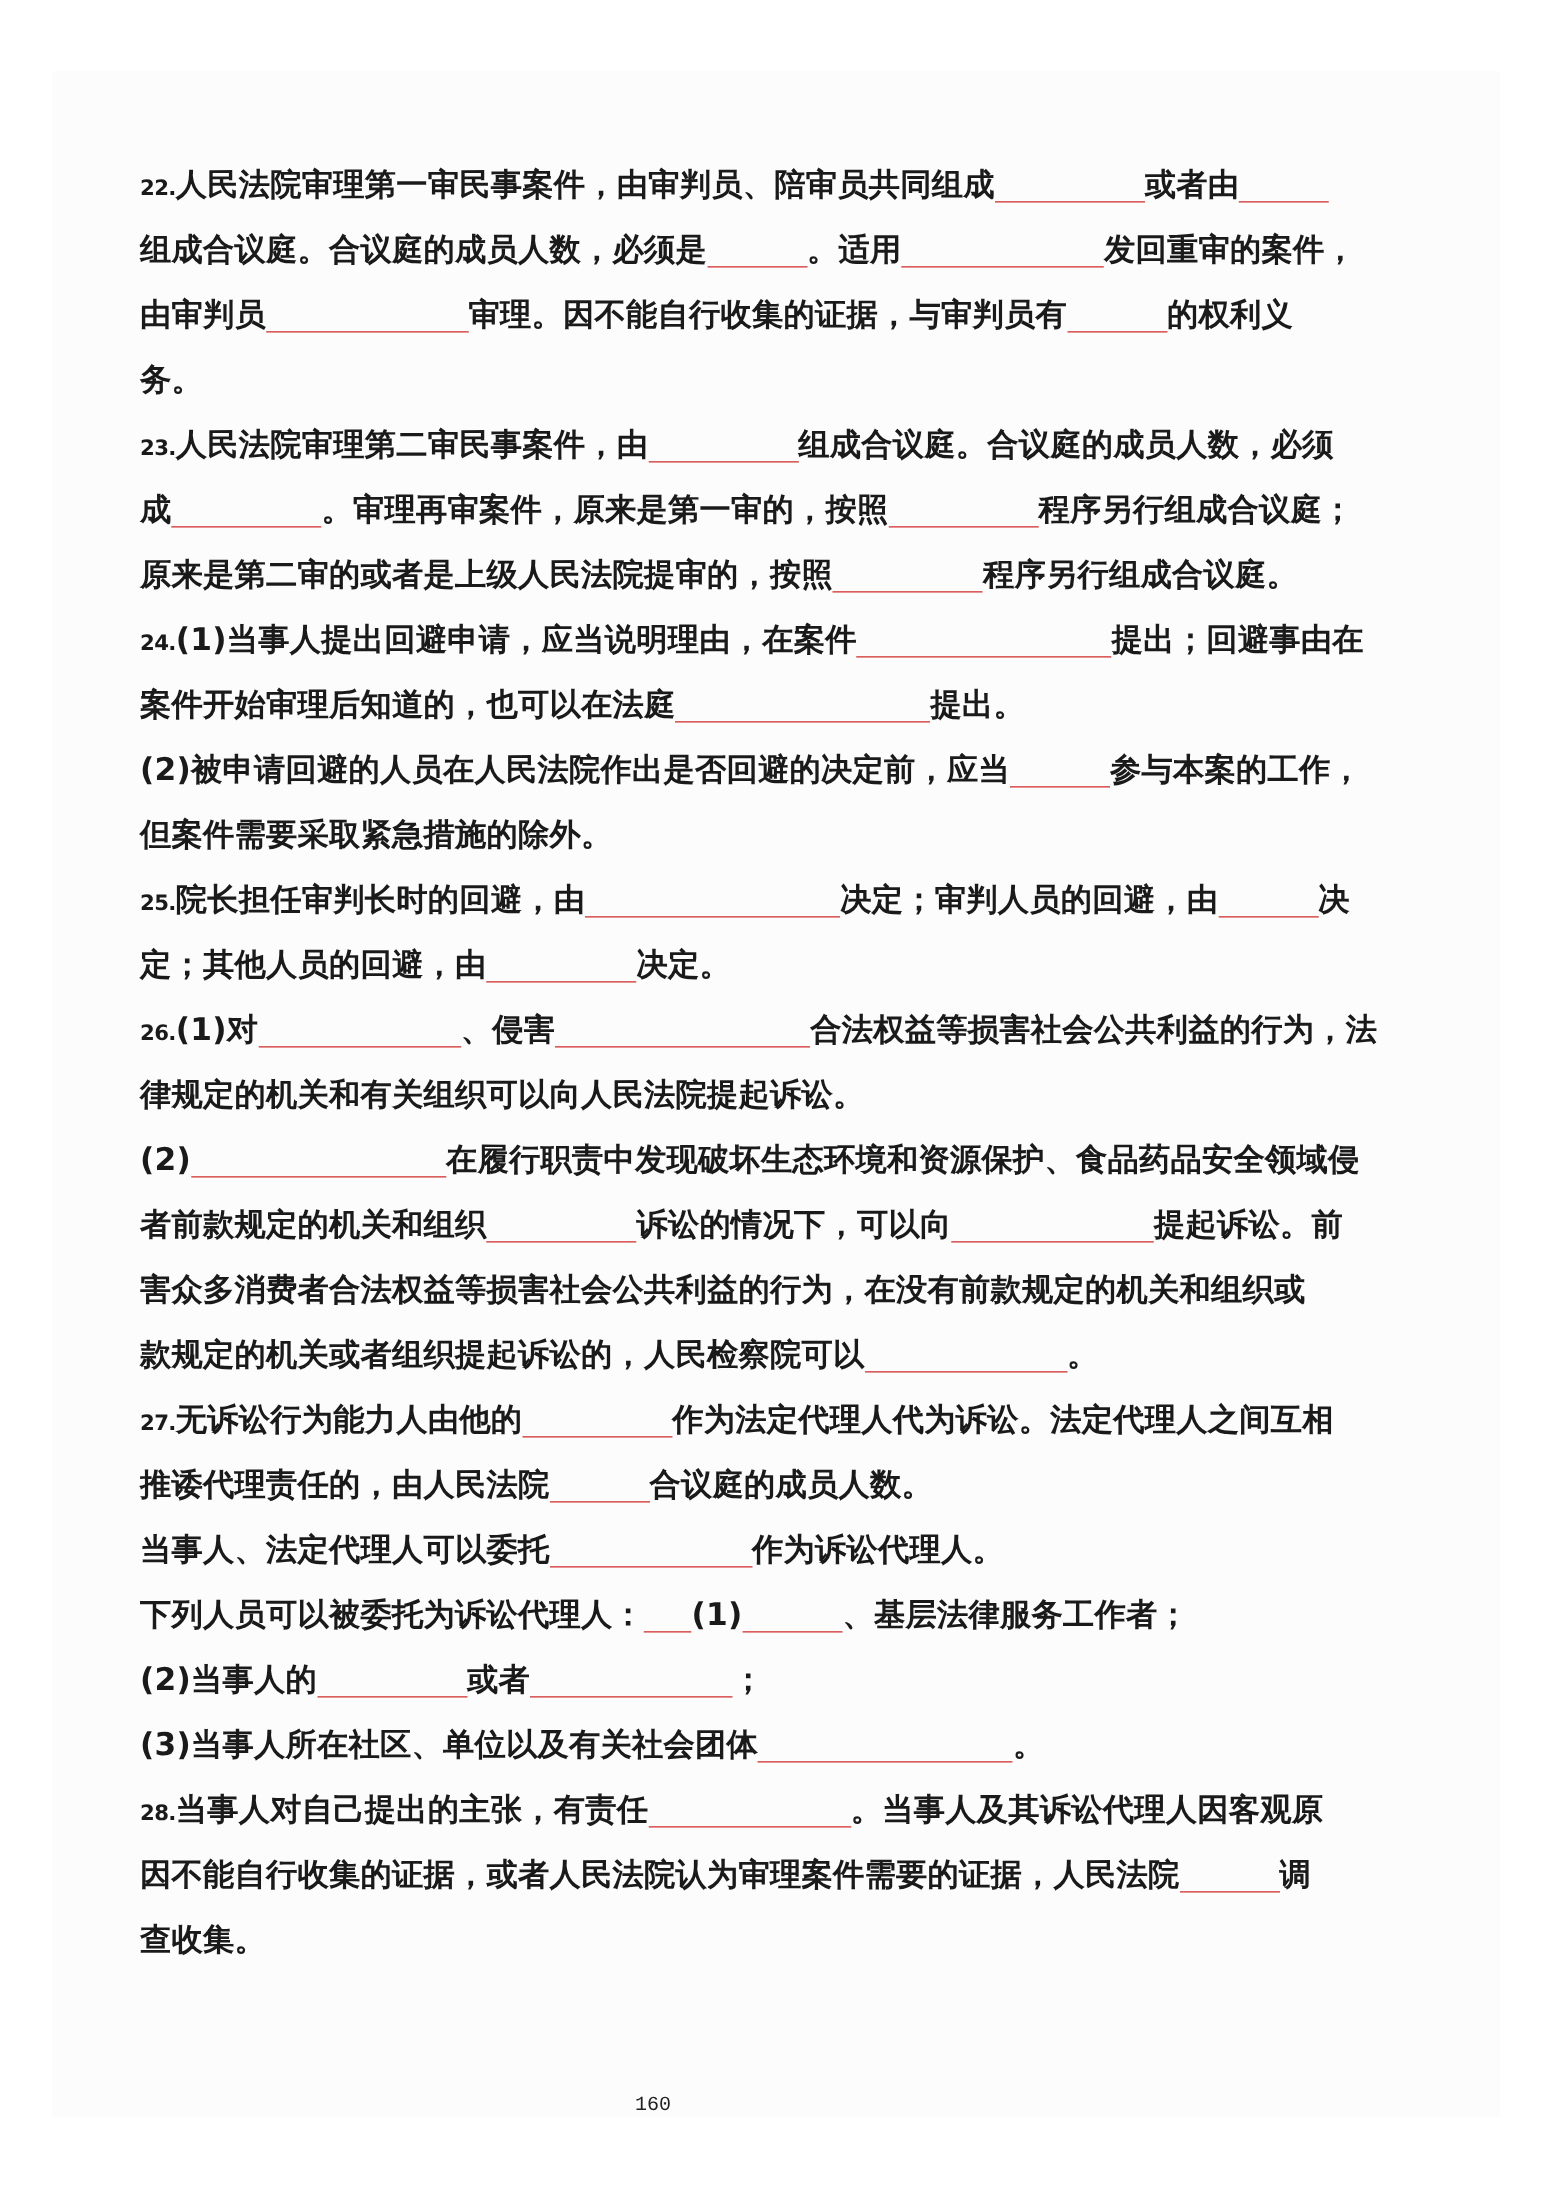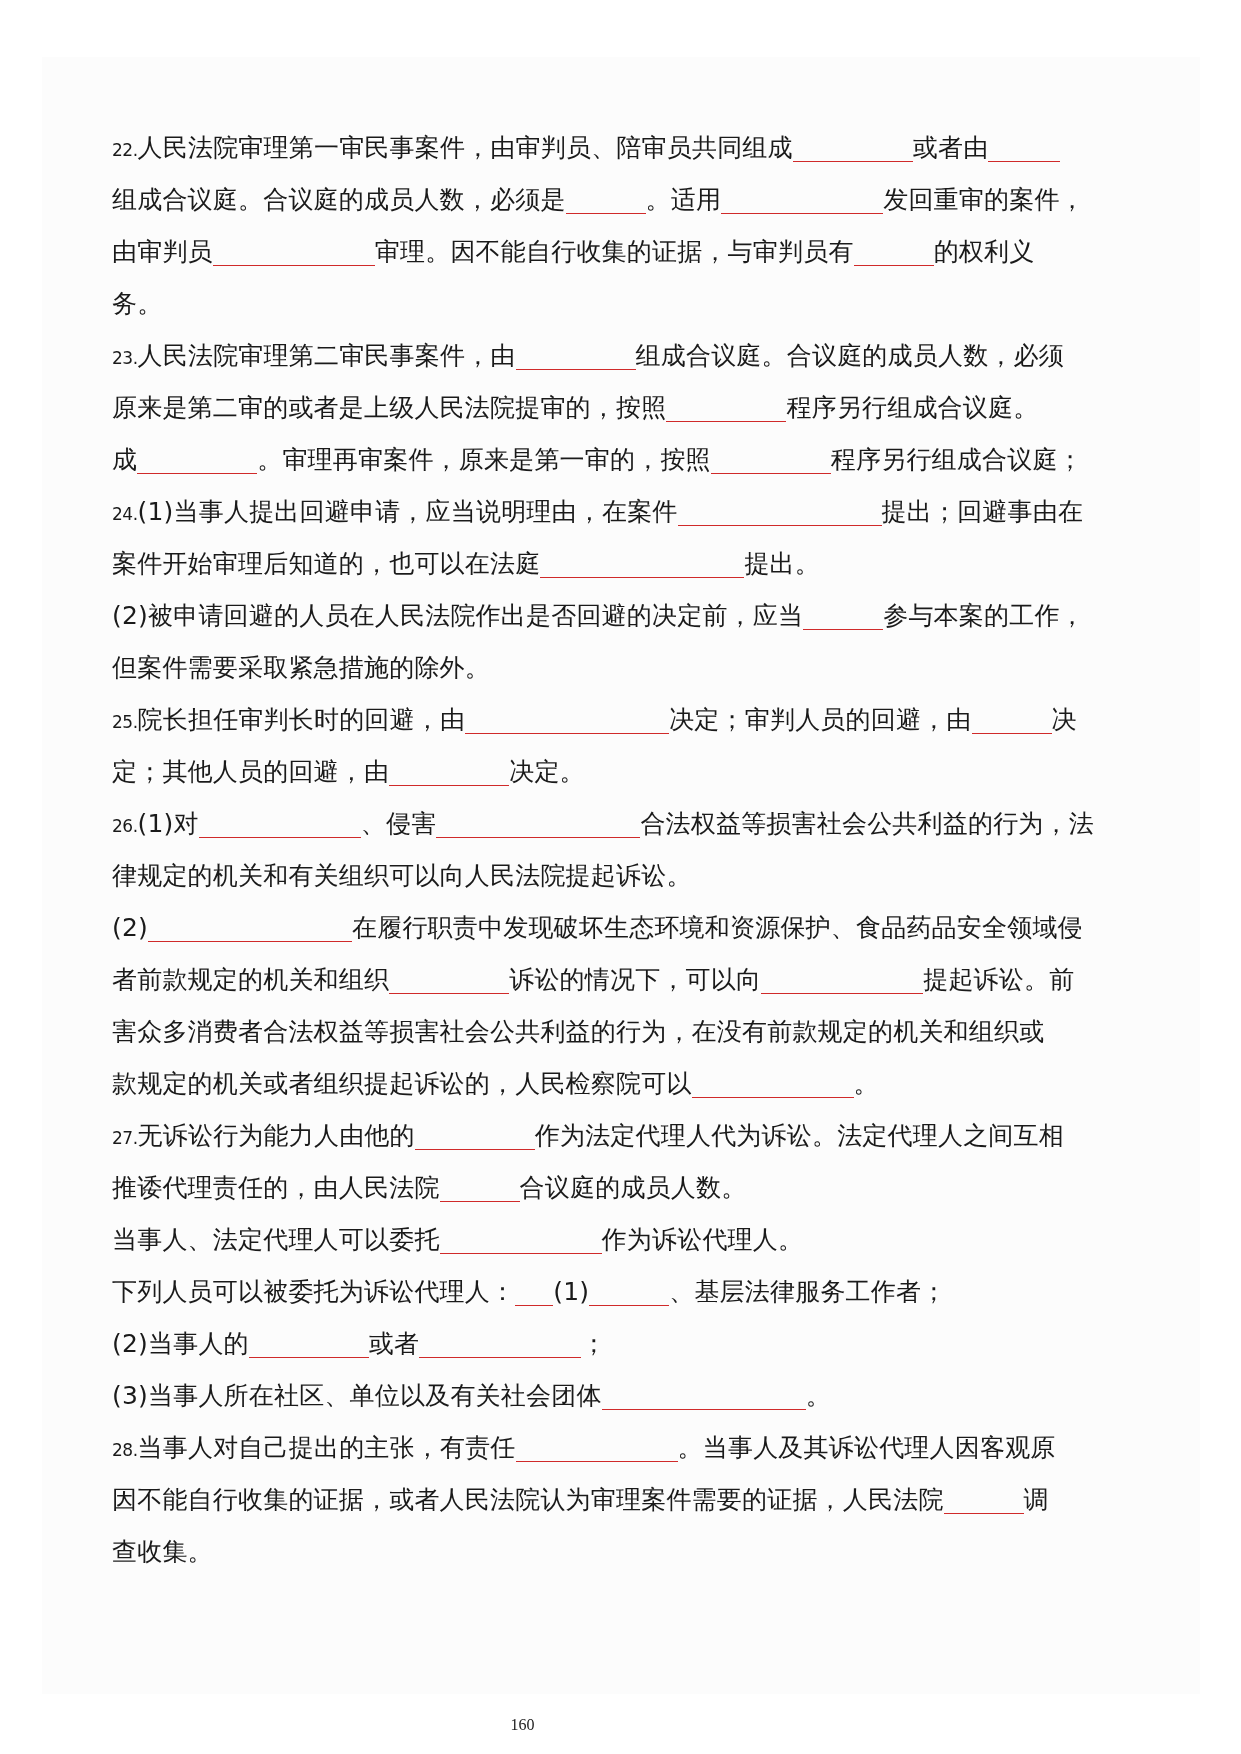--- a/index.html
+++ b/index.html
@@ -1,42 +1,42 @@
 <!DOCTYPE html>
 <html><head>
 <meta charset="utf-8">
 <style>
   html, body { margin:0; padding:0; }
   body { width:1241px; height:1754px; background:#ffffff; position:relative; overflow:hidden;
          font-family:"DejaVu Sans", "Liberation Sans", sans-serif; color:#1a1a1a; }
   .panel { position:absolute; left:42px; top:57px; width:1158px; height:1637px; background:#fcfcfc; }
-  .content { position:absolute; left:112px; top:122px; width:1020px; }
+  .content { position:absolute; left:112px; top:122px; width:1020px;font-weight:bold; }
   .line { height:52px; line-height:52px; font-size:25px; white-space:nowrap; letter-spacing:0.2px; }
   .line .num { font-size:17px; letter-spacing:-0.5px; }
   .blank { display:inline-block; border-bottom:1.5px solid #d02a2a; height:28px; vertical-align:-6px; }
   .w40 { width:38px; } .w70{ width:72px; } .w80 { width:80px; }
   .w120 { width:120px; } .w160 { width:162px; } .w200 { width:204px; }
   .page-num { position:absolute; left:0; width:1045px; top:1675px; text-align:center;
-              font-family:Liberation Serif, serif; font-size:16px; color:#222;margin-top:41px; }
+              font-family:Liberation Mono, monospace; font-size:16px; color:#222; }
 </style>
 </head>
 <body>
 
 <div class="panel"></div>
 
 <div class="content">
 
   <div class="line"><span class="num">22.</span><span>人民法院审理第一审民事案件，由审判员、陪审员共同组成</span><span class="blank w120"></span><span>或者由</span><span class="blank w70"></span></div>
   <div class="line"><span>组成合议庭。合议庭的成员人数，必须是</span><span class="blank w80"></span><span>。适用</span><span class="blank w160"></span><span>发回重审的案件，</span></div>
   <div class="line"><span>由审判员</span><span class="blank w160"></span><span>审理。因不能自行收集的证据，与审判员有</span><span class="blank w80"></span><span>的权利义</span></div>
   <div class="line"><span>务。</span></div>
 
   <div class="line"><span class="num">23.</span><span>人民法院审理第二审民事案件，由</span><span class="blank w120"></span><span>组成合议庭。合议庭的成员人数，必须</span></div>
+  <div class="line"><span>成</span><span class="blank w120"></span><span>。审理再审案件，原来是第一审的，按照</span><span class="blank w120"></span><span>程序另行组成合议庭；</span></div>
   <div class="line"><span>原来是第二审的或者是上级人民法院提审的，按照</span><span class="blank w120"></span><span>程序另行组成合议庭。</span></div>
-  <div class="line"><span>成</span><span class="blank w120"></span><span>。审理再审案件，原来是第一审的，按照</span><span class="blank w120"></span><span>程序另行组成合议庭；</span></div>
 
   <div class="line"><span class="num">24.</span><span>(1)当事人提出回避申请，应当说明理由，在案件</span><span class="blank w200"></span><span>提出；回避事由在</span></div>
   <div class="line"><span>案件开始审理后知道的，也可以在法庭</span><span class="blank w200"></span><span>提出。</span></div>
   <div class="line"><span>(2)被申请回避的人员在人民法院作出是否回避的决定前，应当</span><span class="blank w80"></span><span>参与本案的工作，</span></div>
   <div class="line"><span>但案件需要采取紧急措施的除外。</span></div>
 
   <div class="line"><span class="num">25.</span><span>院长担任审判长时的回避，由</span><span class="blank w200"></span><span>决定；审判人员的回避，由</span><span class="blank w80"></span><span>决</span></div>
   <div class="line"><span>定；其他人员的回避，由</span><span class="blank w120"></span><span>决定。</span></div>
 
   <div class="line"><span class="num">26.</span><span>(1)对</span><span class="blank w160"></span><span>、侵害</span><span class="blank w200"></span><span>合法权益等损害社会公共利益的行为，法</span></div>

